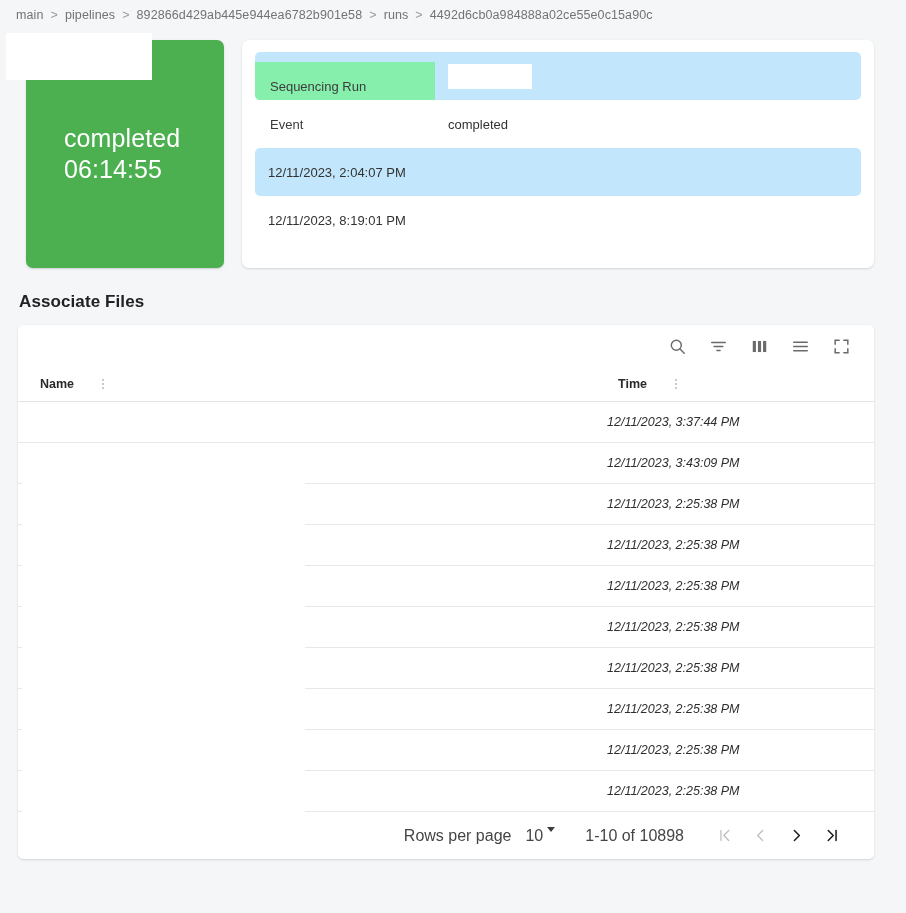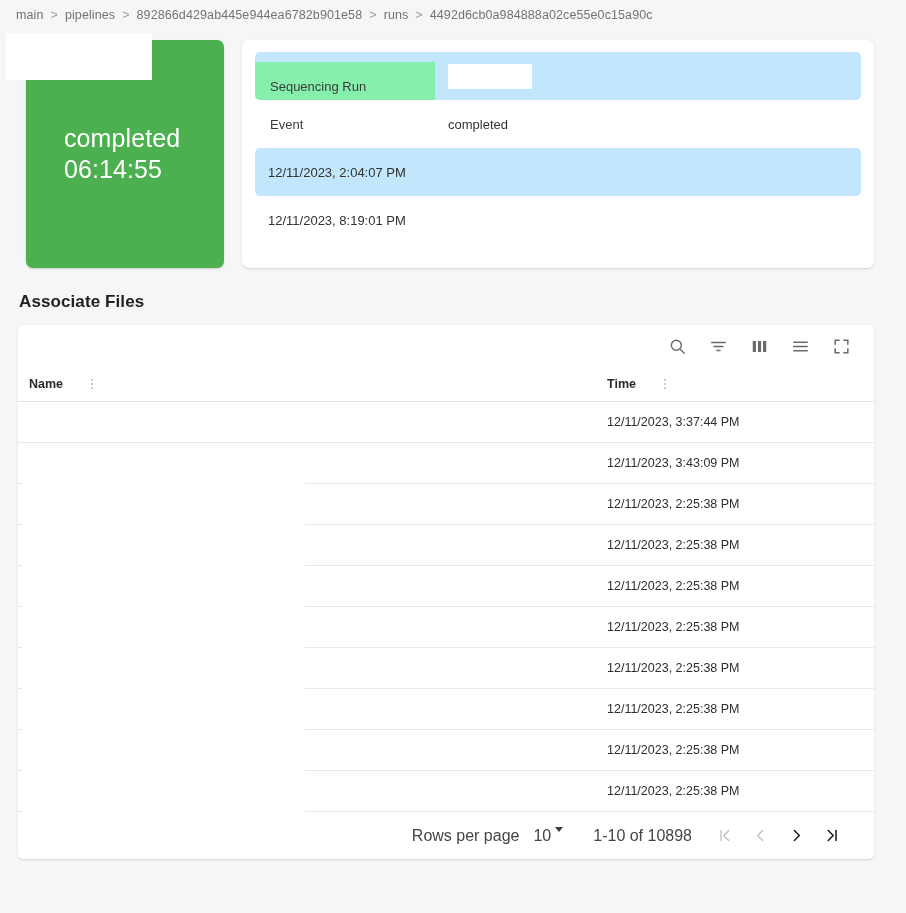--- a/index.html
+++ b/index.html
@@ -151,20 +151,21 @@
   .tbtn svg { display: block; }
 
   .thead {
     display: flex;
     align-items: center;
     height: 34px;
     border-bottom: 1px solid #e4e4e4;
     font-size: 12.5px;
     font-weight: bold;
     color: #2a2a2a;
+    padding-left: 11px;
   }
   .th-name {
     width: 589px;
     flex: 0 0 589px;
     display: flex;
     align-items: center;
     padding-left: 11px;
     box-sizing: border-box;
   }
   .th-time {
@@ -204,20 +205,21 @@
   .td-name {
     width: 589px;
     flex: 0 0 589px;
     padding-left: 11px;
     box-sizing: border-box;
     overflow: hidden;
     white-space: nowrap;
   }
   .td-time {
     flex: 1 1 auto;
+    font-style: italic;
   }
 
   
   .redact-names {
     position: absolute;
     left: 22px;
     top: 459px;
     width: 283px;
     height: 399px;
     background: #ffffff;
@@ -241,21 +243,21 @@
     gap: 4px;
     cursor: pointer;
     margin-right: 30px;
   }
   .caret {
     width: 0; height: 0;
     border-left: 4.5px solid transparent;
     border-right: 4.5px solid transparent;
     border-top: 5px solid #3d3d3d;
   }
-  .pg-range { margin-right: 14px; white-space: nowrap; }
+  .pg-range { margin-right: 22px; white-space: nowrap; }
   .pg-btn {
     width: 36px;
     height: 36px;
     display: flex;
     align-items: center;
     justify-content: center;
     cursor: pointer;
     color: #1f1f1f;
   }
   .pg-btn.disabled { color: #bdbdbd; cursor: default; }

